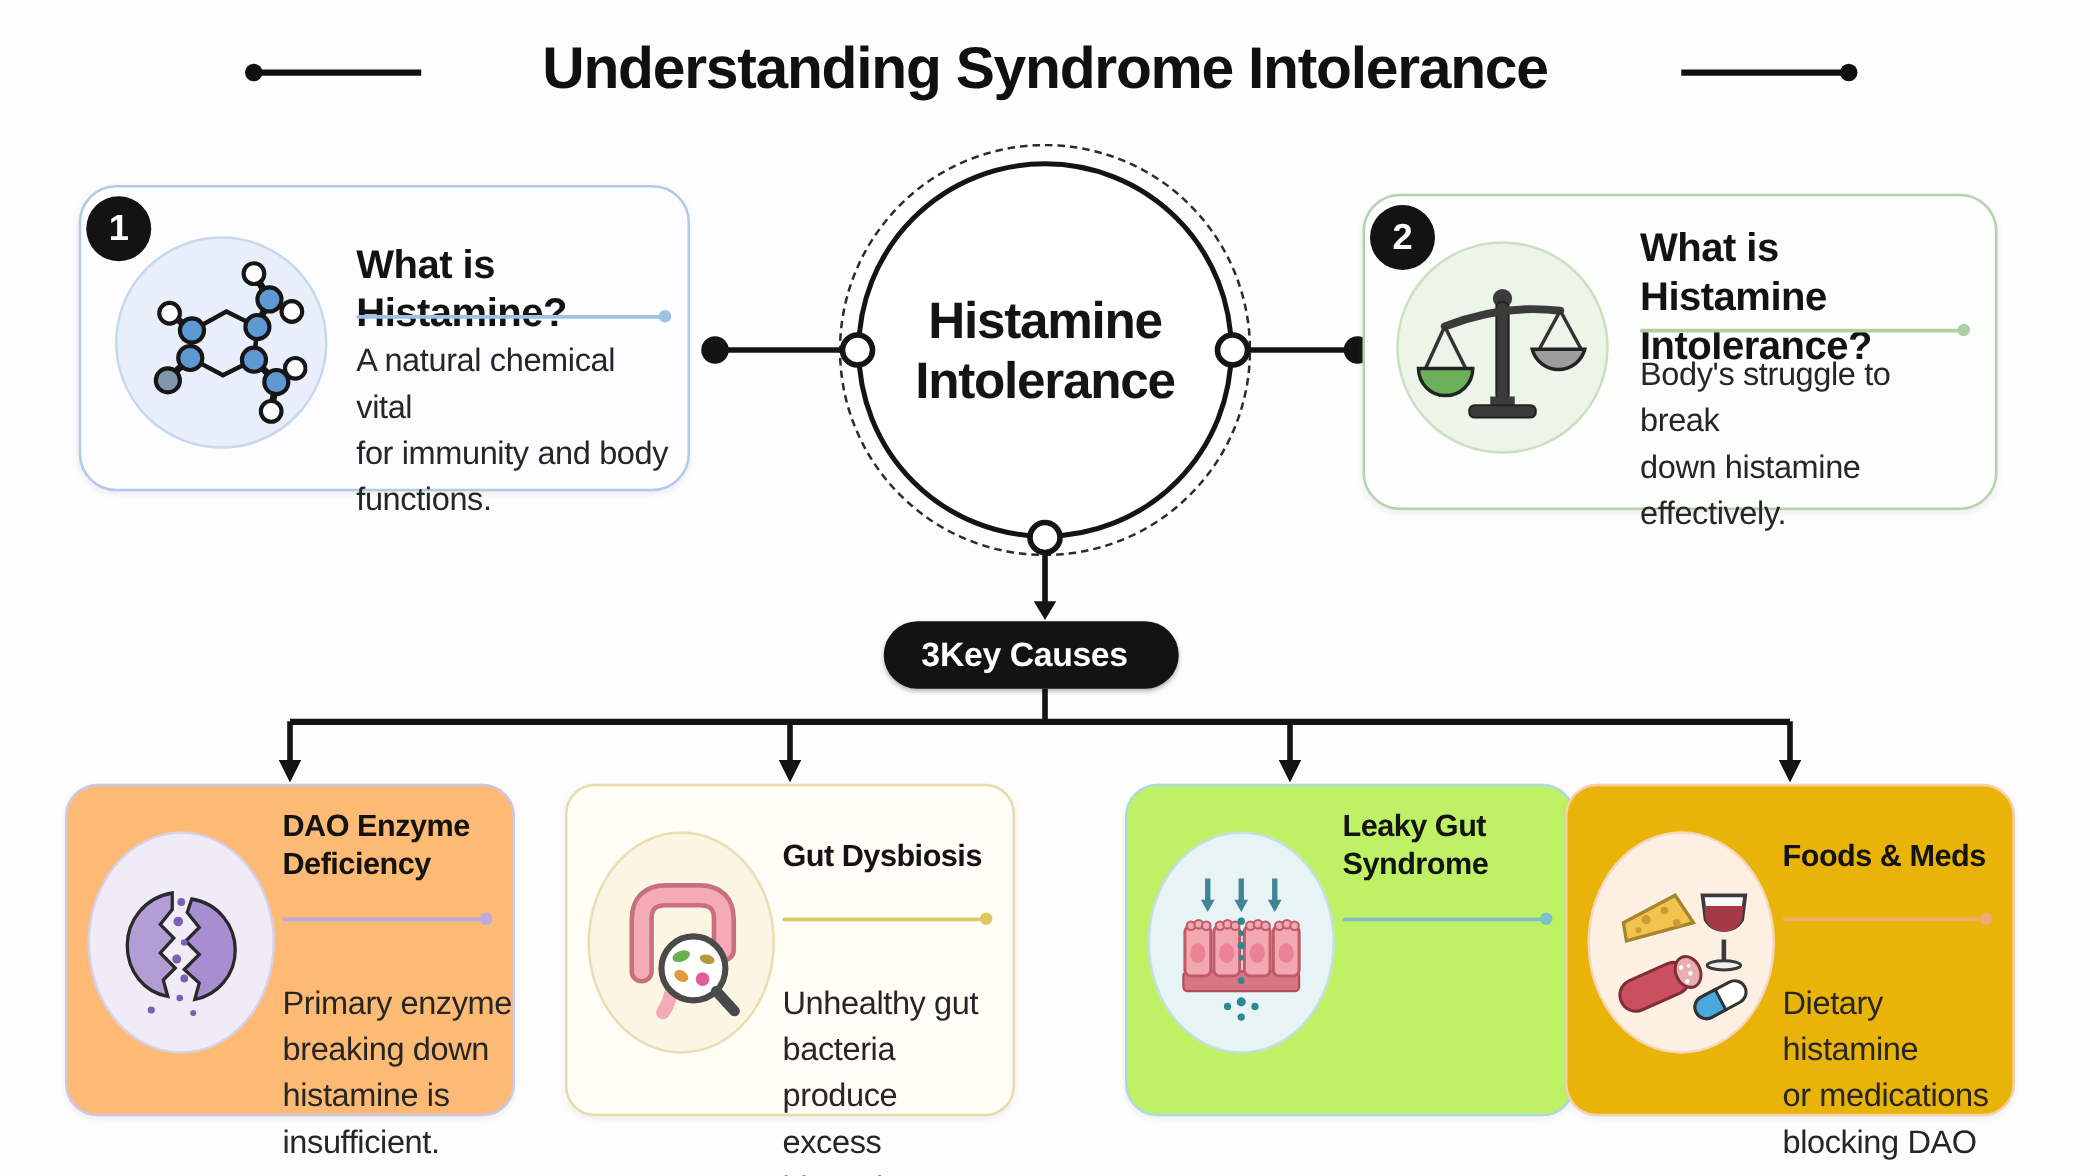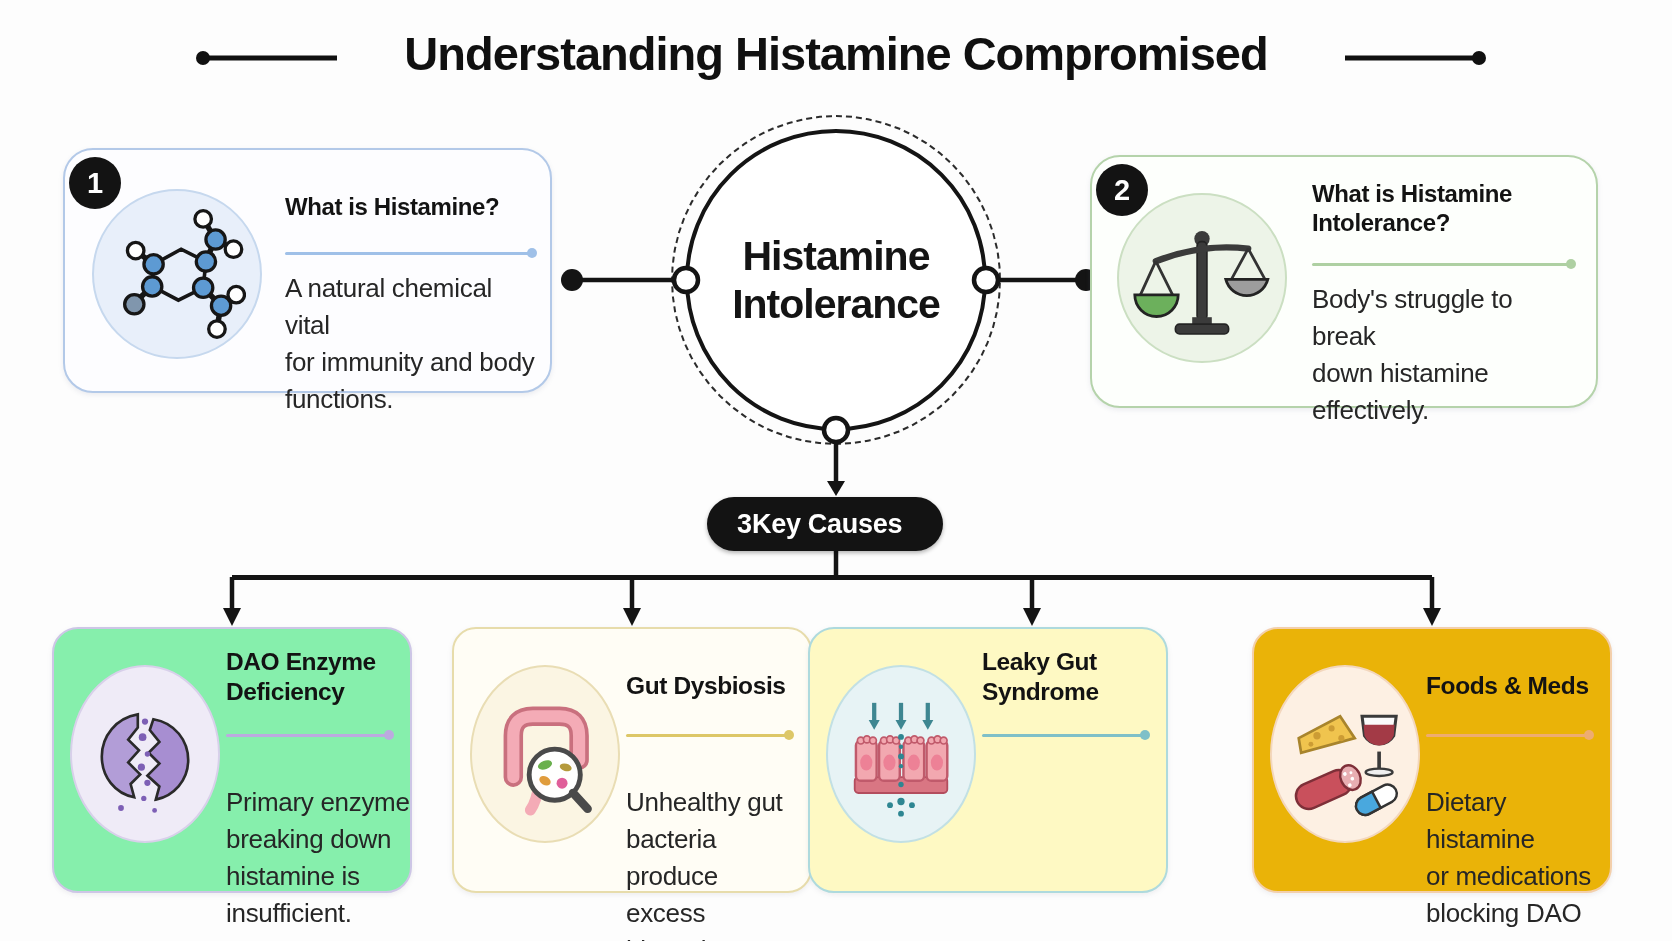--- a/index.html
+++ b/index.html
@@ -31,58 +31,58 @@
   .card{position:absolute;background:#fff;border:2px solid;border-radius:30px;
     box-sizing:border-box;z-index:4;box-shadow:0 2px 5px rgba(120,130,155,.14);}
   #card-histamine{left:63px;top:148px;width:489px;height:245px;border-color:#b3c9e8;background:#fdfdff;}
   #card-intolerance{left:1090px;top:155px;width:508px;height:253px;border-color:#b5d3ab;background:#fdfffc;}
   .num-badge{position:absolute;width:52px;height:52px;border-radius:50%;background:#131313;
     color:#fff;font-weight:bold;font-size:29px;display:flex;align-items:center;justify-content:center;z-index:6;}
   .icon-circle{position:absolute;border-radius:50%;box-sizing:border-box;z-index:5;
     display:flex;align-items:center;justify-content:center;}
   #card-histamine .icon-circle{left:27px;top:39px;width:170px;height:170px;background:#e8effa;border:2px solid #c6d8ee;}
   #card-intolerance .icon-circle{left:25px;top:36px;width:170px;height:170px;background:#edf4e8;border:2px solid #cbdfc2;}
-  .tt{position:absolute;font-weight:bold;font-size:24px;line-height:1.22;letter-spacing:-0.4px;
+  .tt{position:absolute;font-weight:bold;font-size:32px;line-height:1.22;letter-spacing:-0.4px;
     color:#131313;white-space:pre-line;}
   .tb{position:absolute;font-size:26px;line-height:1.42;letter-spacing:-0.3px;
     color:#262626;white-space:pre-line;}
   .divider{position:absolute;height:2.5px;border-radius:2px;}
   .divider::after{content:'';position:absolute;right:-4px;top:-3.8px;width:10px;height:10px;
     border-radius:50%;background:inherit;}
   #card-histamine .tt{left:220px;top:42px;width:255px;}
   #card-histamine .divider{left:220px;top:102px;width:248px;}
   #card-histamine .tb{left:220px;top:120px;width:258px;}
   #card-intolerance .tt{left:220px;top:22px;width:265px;}
   #card-intolerance .divider{left:220px;top:106px;width:260px;}
   #card-intolerance .tb{left:220px;top:124px;width:265px;}
   
   .cause-card{position:absolute;top:627px;width:360px;height:266px;border-radius:26px;
     border:2px solid;background:#fff;box-sizing:border-box;z-index:4;
     box-shadow:0 2px 5px rgba(130,130,150,.13);}
-  #cause-dao{left:52px;border-color:#cdc6e6;background:#86efac;}
+  #cause-dao{left:52px;border-color:#cdc6e6;background:#fdba74;}
   #cause-dysbiosis{left:452px;border-color:#e7dcab;background:#fffdf5;border-radius:24px;}
-  #cause-leaky{left:808px;border-color:#aedadd;background:#fef9c3;}
+  #cause-leaky{left:900px;border-color:#aedadd;background:#bef264;}
   #cause-foods{left:1252px;border-color:#f3cfab;background:#eab308;}
   .cause-icon{position:absolute;left:16px;top:36px;width:150px;height:178px;border-radius:50%;
     border:2px solid;box-sizing:border-box;display:flex;align-items:center;justify-content:center;}
   #cause-dao .cause-icon{background:#efebf7;border-color:#d8d0ea;}
   #cause-dysbiosis .cause-icon{background:#fbf5e3;border-color:#e9ddb4;}
   #cause-leaky .cause-icon{background:#e7f3f5;border-color:#c2e0e4;}
   #cause-foods .cause-icon{background:#fdf0e3;border-color:#f3d7bd;}
   .cause-card .tt{left:172px;top:18px;width:182px;font-size:24.5px;}
   .cause-card.single-title .tt{top:42px;}
   .cause-card .divider{left:172px;top:105px;width:164px;}
   .cause-card .tb{left:172px;top:124px;width:186px;margin-top:31px;}
 </style>
 </head>
 <body>
 
 <div id="canvas">
 
-  <div class="main-title">Understanding Histamine Compromised</div>
+  <div class="main-title">Understanding Syndrome Intolerance</div>
 
   <div class="hub-dashed"></div>
   <div class="hub-circle">
     <div class="hub-label">Histamine
 Intolerance</div>
   </div>
 
   <svg class="overlay" width="1672" height="941" viewBox="0 0 1672 941">
 
     <g stroke="#101010" fill="#101010">

